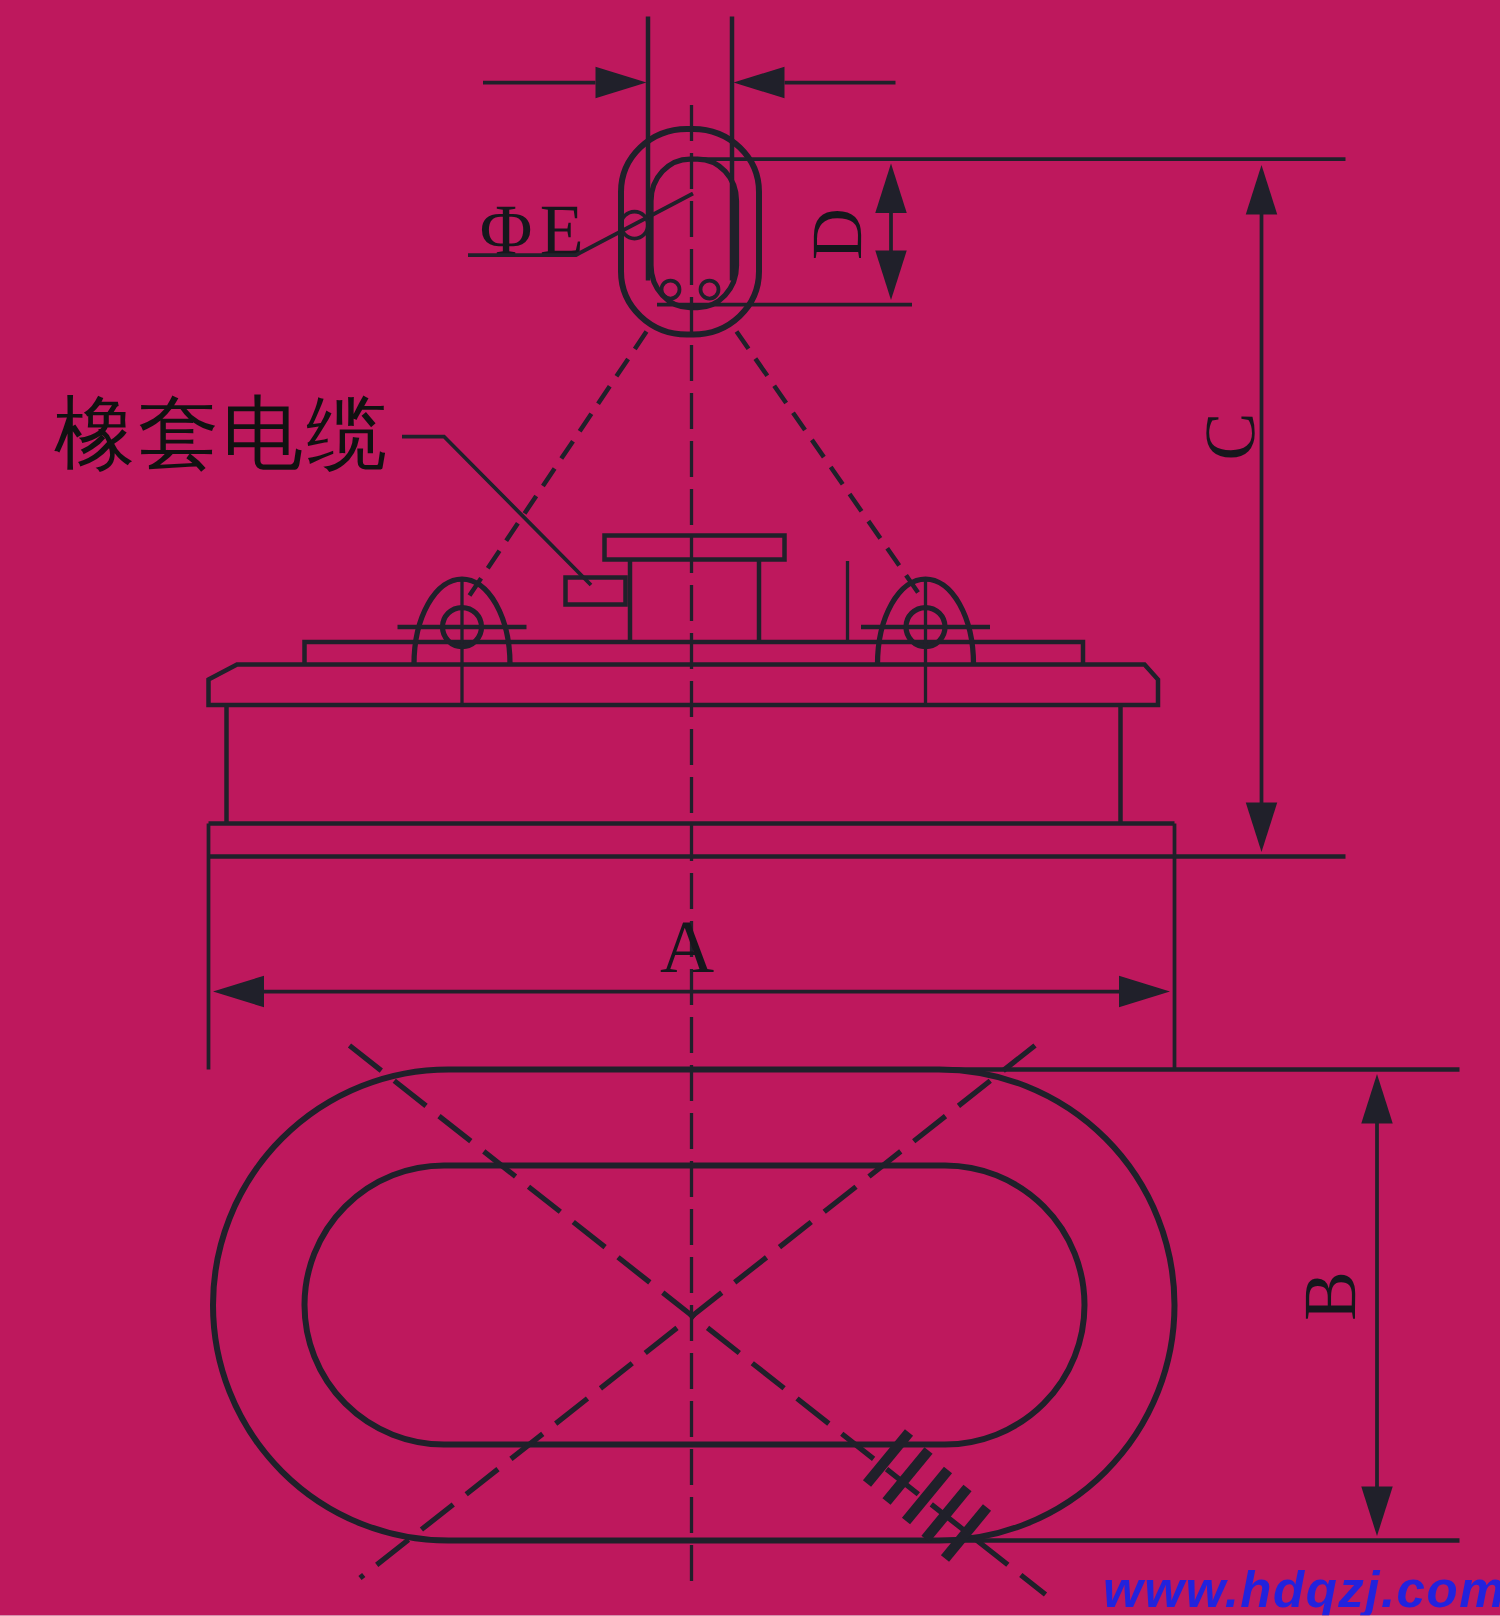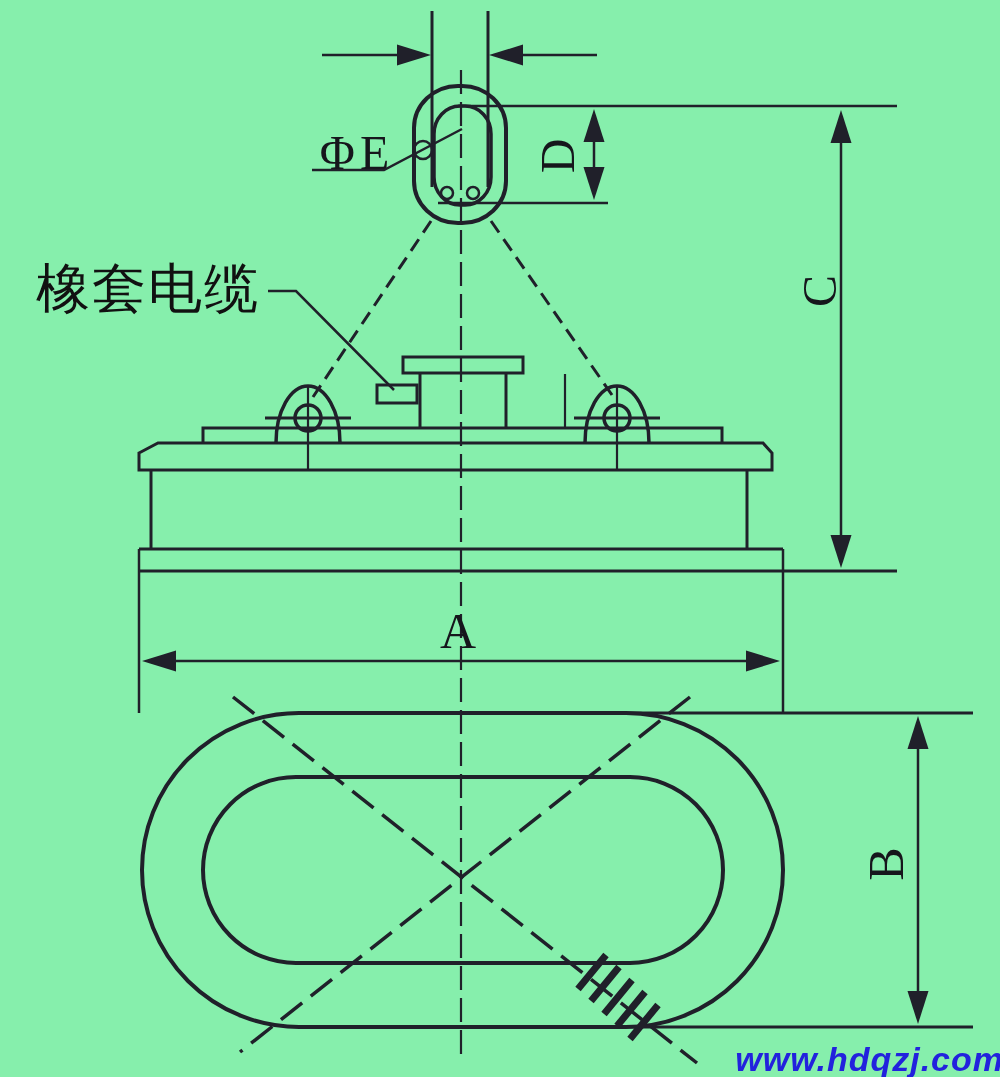--- a/index.html
+++ b/index.html
@@ -1,18 +1,18 @@
 <!DOCTYPE html>
 <html><head>
 <meta charset="utf-8">
 <style>
   html,body{margin:0;padding:0;background:#e9e9e9;}
   #stage{
     position:relative;width:1000px;height:1077px;margin:0 auto;
-    background:#86efac;overflow:hidden;
+    background:#be185d;overflow:hidden;
     font-family:"Liberation Sans",sans-serif;
   }
   svg{position:absolute;left:0;top:0;}
   .st{stroke:#20202a;fill:none;stroke-linecap:butt;}
   .w4{stroke-width:4px;}
   .w35{stroke-width:3.5px;}
   .w3{stroke-width:3px;}
   .w25{stroke-width:2.5px;}
   .w22{stroke-width:2.2px;}
   .bar{stroke:#20202a;stroke-width:7px;}

